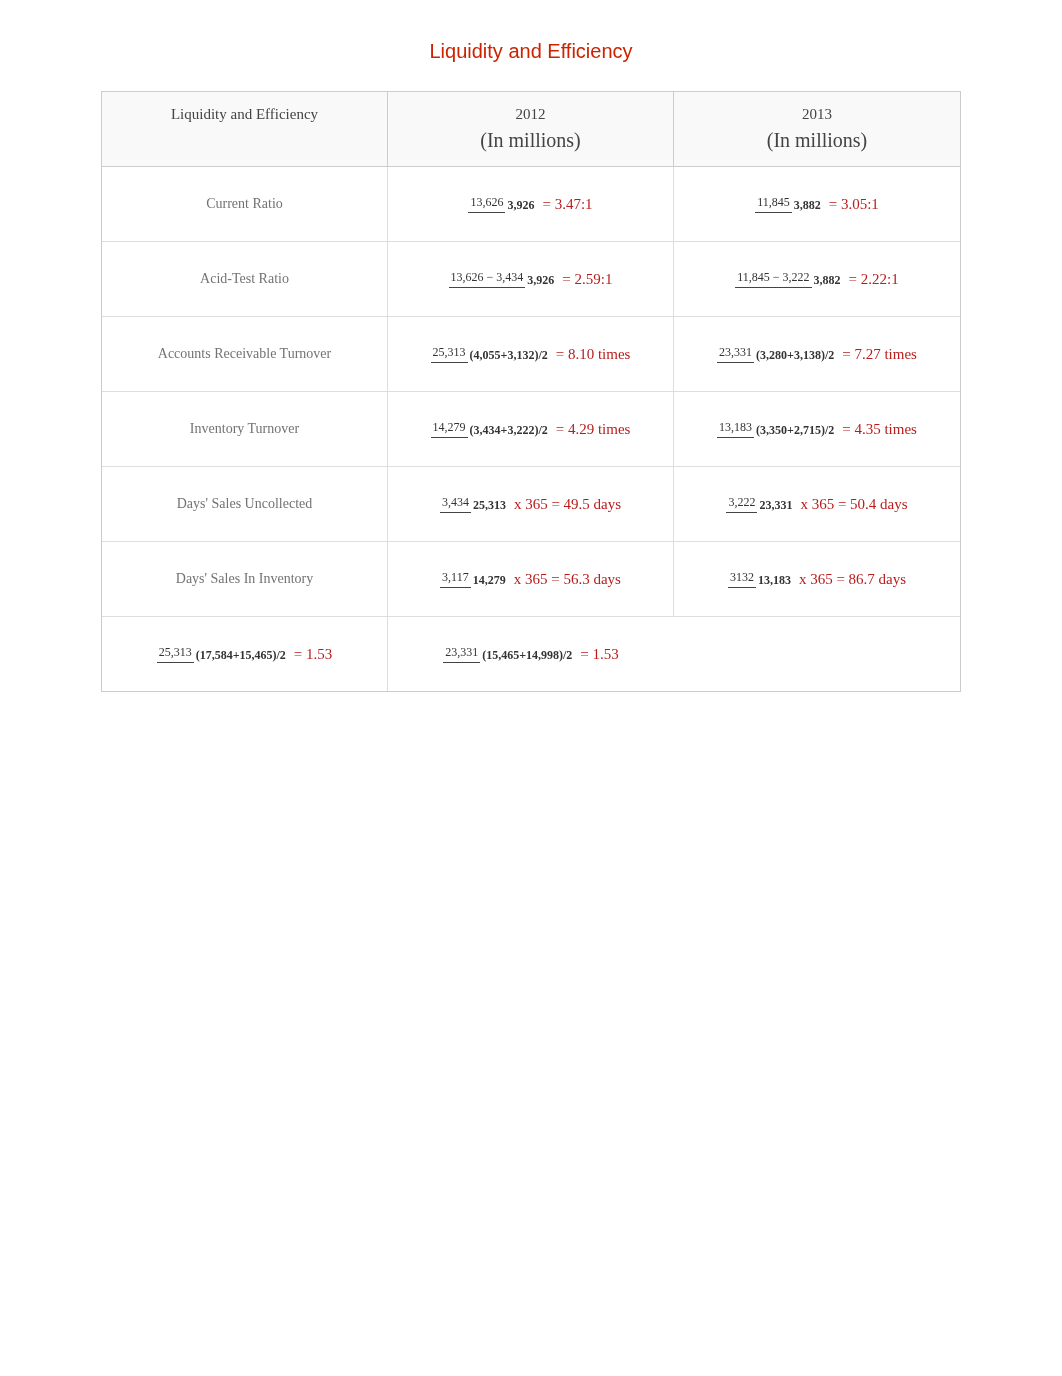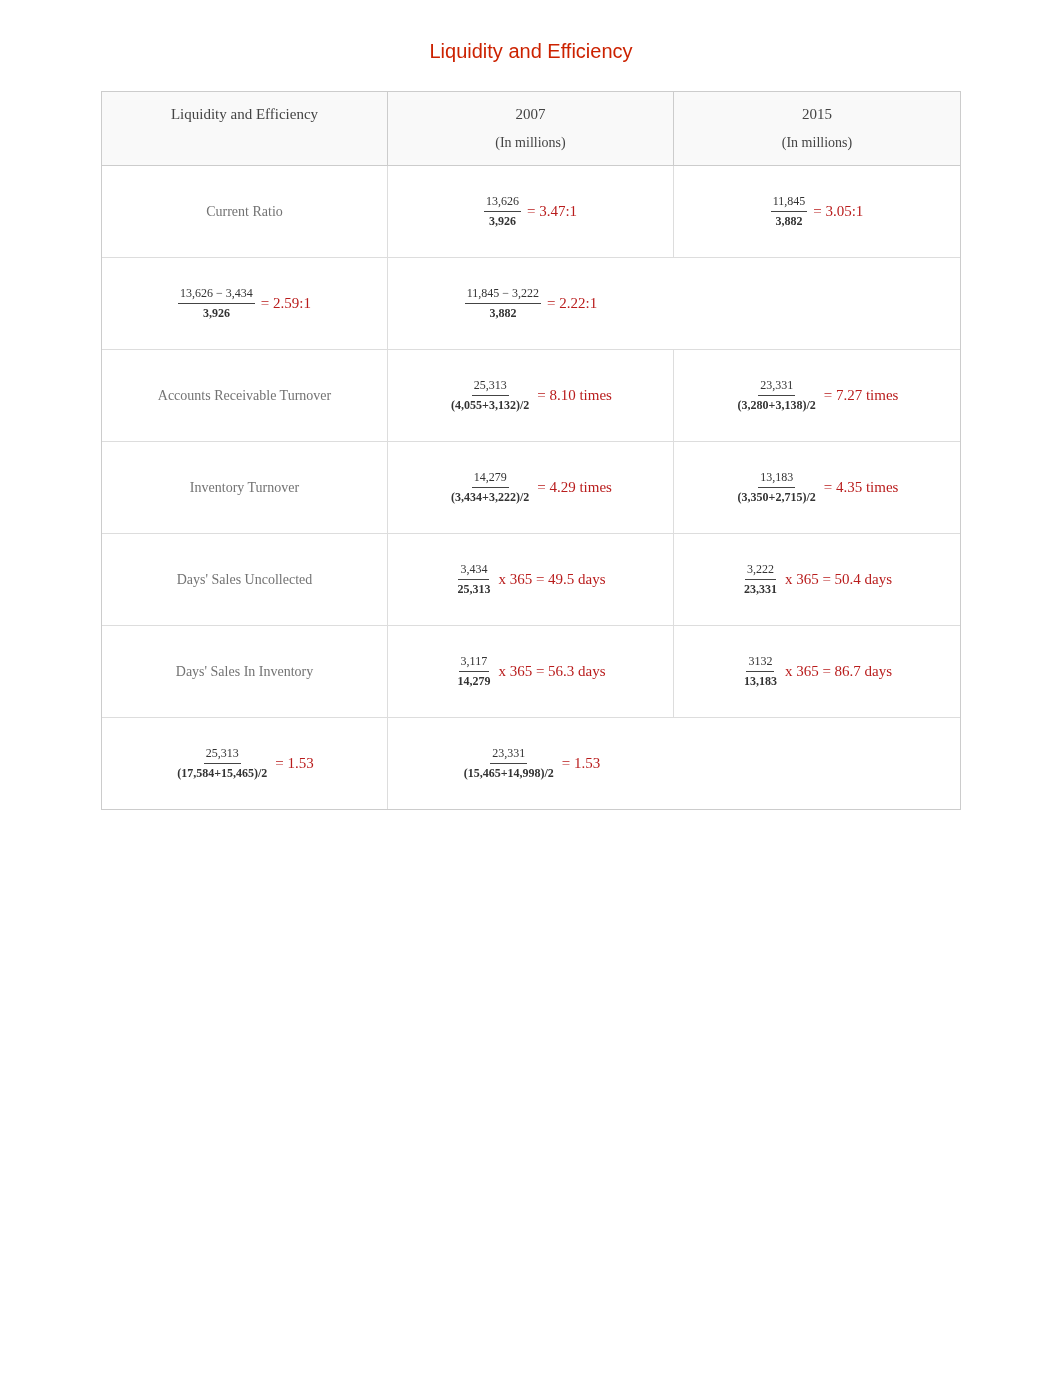--- a/index.html
+++ b/index.html
@@ -33,22 +33,22 @@
       padding: 14px 10px;
       text-align: center;
       font-size: 15px;
       color: #444;
     }
     .table-header .col:not(:last-child) {
       border-right: 1px solid #ccc;
     }
     .table-header .col .sub {
       display: block;
-      font-size: 14px;
-      margin-top: 12px;
+      font-size: 20px;
+      margin-top: 6px;
     }
     .table-row {
       display: grid;
       grid-template-columns: 1fr 1fr 1fr;
       border-bottom: 1px solid #ddd;
     }
     .table-row:last-child {
       border-bottom: none;
     }
     .table-row .cell {
@@ -65,21 +65,21 @@
       font-size: 14px;
       color: #737373;
     }
     .formula-row {
       display: inline-flex;
       align-items: center;
       gap: 6px;
     }
     .fraction {
       display: inline-flex;
-      flex-direction: column;
+      flex-direction: row;
       align-items: center;
       font-size: 12px;
     }
     .fraction .num {
       border-bottom: 1px solid #444;
       padding: 0 2px 2px 2px;
       font-size: 12px;
     }
     .fraction .den {
       padding: 2px 2px 0 2px;
@@ -96,25 +96,25 @@
 
 <div class="page-title">Liquidity and Efficiency</div>
 
 <div class="table-wrapper">
 
   <div class="table-header">
     <div class="col">
       <span>Liquidity and Efficiency</span>
     </div>
     <div class="col">
-      <span>2007</span>
+      <span>2012</span>
       <span class="sub">(In millions)</span>
     </div>
     <div class="col">
-      <span>2015</span>
+      <span>2013</span>
       <span class="sub">(In millions)</span>
     </div>
   </div>
 
   <div id="table-body">
       <div class="table-row">
         <div class="cell">
           <span class="cell-label">Current Ratio</span>
         </div>
         <div class="cell">
@@ -131,20 +131,23 @@
             <div class="fraction">
               <span class="num">11,845</span>
               <span class="den">3,882</span>
             </div>
             <span class="result-text">= 3.05:1</span>
           </div>
         </div>
       </div>
       <div class="table-row">
         <div class="cell">
+          <span class="cell-label">Acid-Test Ratio</span>
+        </div>
+        <div class="cell">
           <div class="formula-row">
             <div class="fraction">
               <span class="num">13,626 − 3,434</span>
               <span class="den">3,926</span>
             </div>
             <span class="result-text">= 2.59:1</span>
           </div>
         </div>
         <div class="cell">
           <div class="formula-row">

